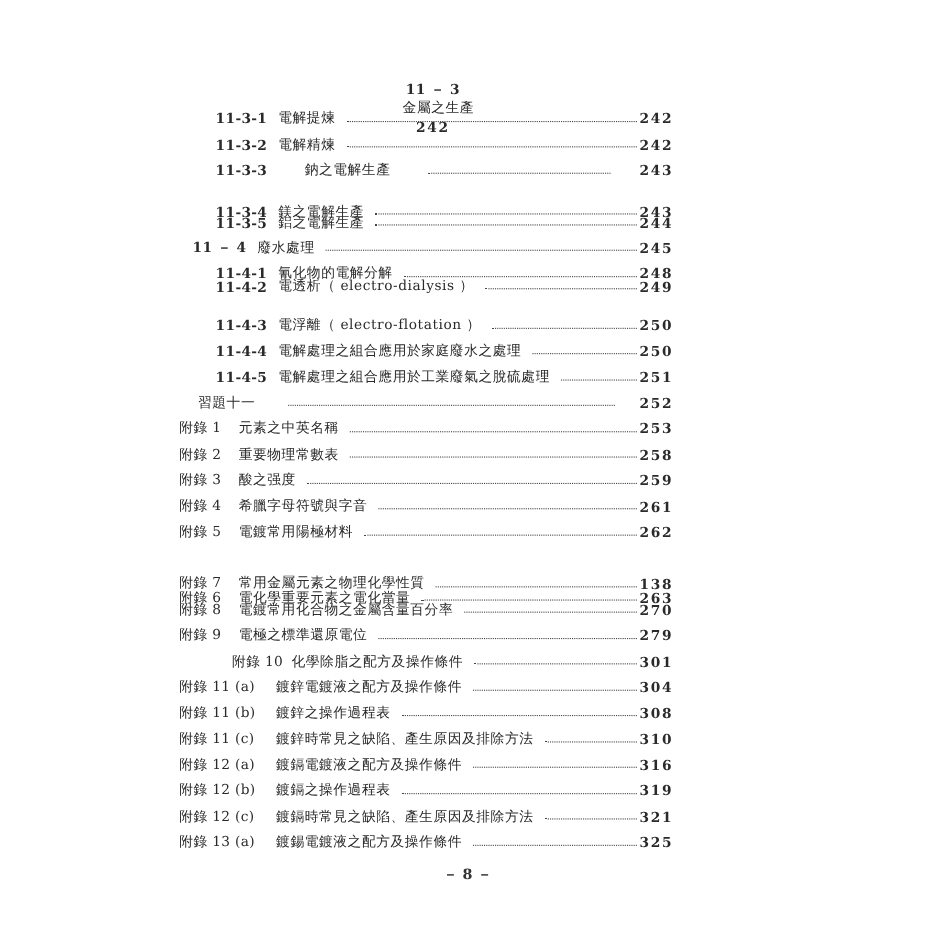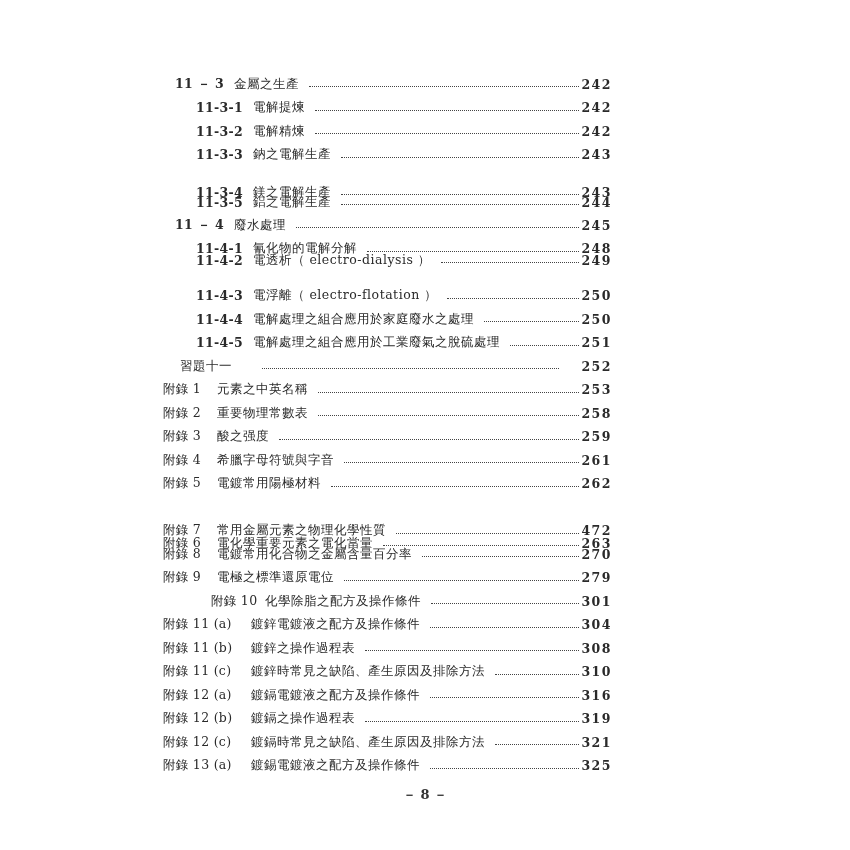--- a/index.html
+++ b/index.html
@@ -28,39 +28,39 @@
   .lvl-app.sub .num { width:78px; }
   .footer {
     position:absolute; top:786px; left:0; width:850px; text-align:center;
     font-size:13px; font-weight:bold; color:#333;
   }
 </style>
 </head>
 <body>
 
 <div class="toc" id="toc">
-    <div class="row lvl-section" style="top: 0px;">
+    <div class="row lvl-section" style="top: 0px; flex-direction: column;">
       <span class="num">11 － 3</span>
       <span class="title">金屬之生產</span>
       <span class="dots"></span>
       <span class="page">242</span>
     </div>
     <div class="row lvl-sub" style="top: 23.5px;">
       <span class="num">11-3-1</span>
       <span class="title">電解提煉</span>
       <span class="dots"></span>
       <span class="page">242</span>
     </div>
     <div class="row lvl-sub" style="top: 47px;">
       <span class="num">11-3-2</span>
       <span class="title">電解精煉</span>
       <span class="dots"></span>
       <span class="page">242</span>
     </div>
-    <div class="row lvl-sub" style="top: 70.5px;">
+    <div class="row lvl-sub" style="top: 70.5px; gap: 24px;">
       <span class="num">11-3-3</span>
       <span class="title">鈉之電解生產</span>
       <span class="dots"></span>
       <span class="page">243</span>
     </div>
     <div class="row lvl-sub" style="top: 108px;">
       <span class="num">11-3-4</span>
       <span class="title">鎂之電解生產</span>
       <span class="dots"></span>
       <span class="page">243</span>
@@ -145,21 +145,21 @@
     <div class="row lvl-app" style="top: 423px; margin-top: 36px;">
       <span class="num">附錄 6</span>
       <span class="title">電化學重要元素之電化當量</span>
       <span class="dots"></span>
       <span class="page">263</span>
     </div>
     <div class="row lvl-app" style="top: 446.5px;">
       <span class="num">附錄 7</span>
       <span class="title">常用金屬元素之物理化學性質</span>
       <span class="dots"></span>
-      <span class="page">472</span>
+      <span class="page">138</span>
     </div>
     <div class="row lvl-app" style="top: 470px;">
       <span class="num">附錄 8</span>
       <span class="title">電鍍常用化合物之金屬含量百分率</span>
       <span class="dots"></span>
       <span class="page">270</span>
     </div>
     <div class="row lvl-app" style="top: 493.5px;">
       <span class="num">附錄 9</span>
       <span class="title">電極之標準還原電位</span>

